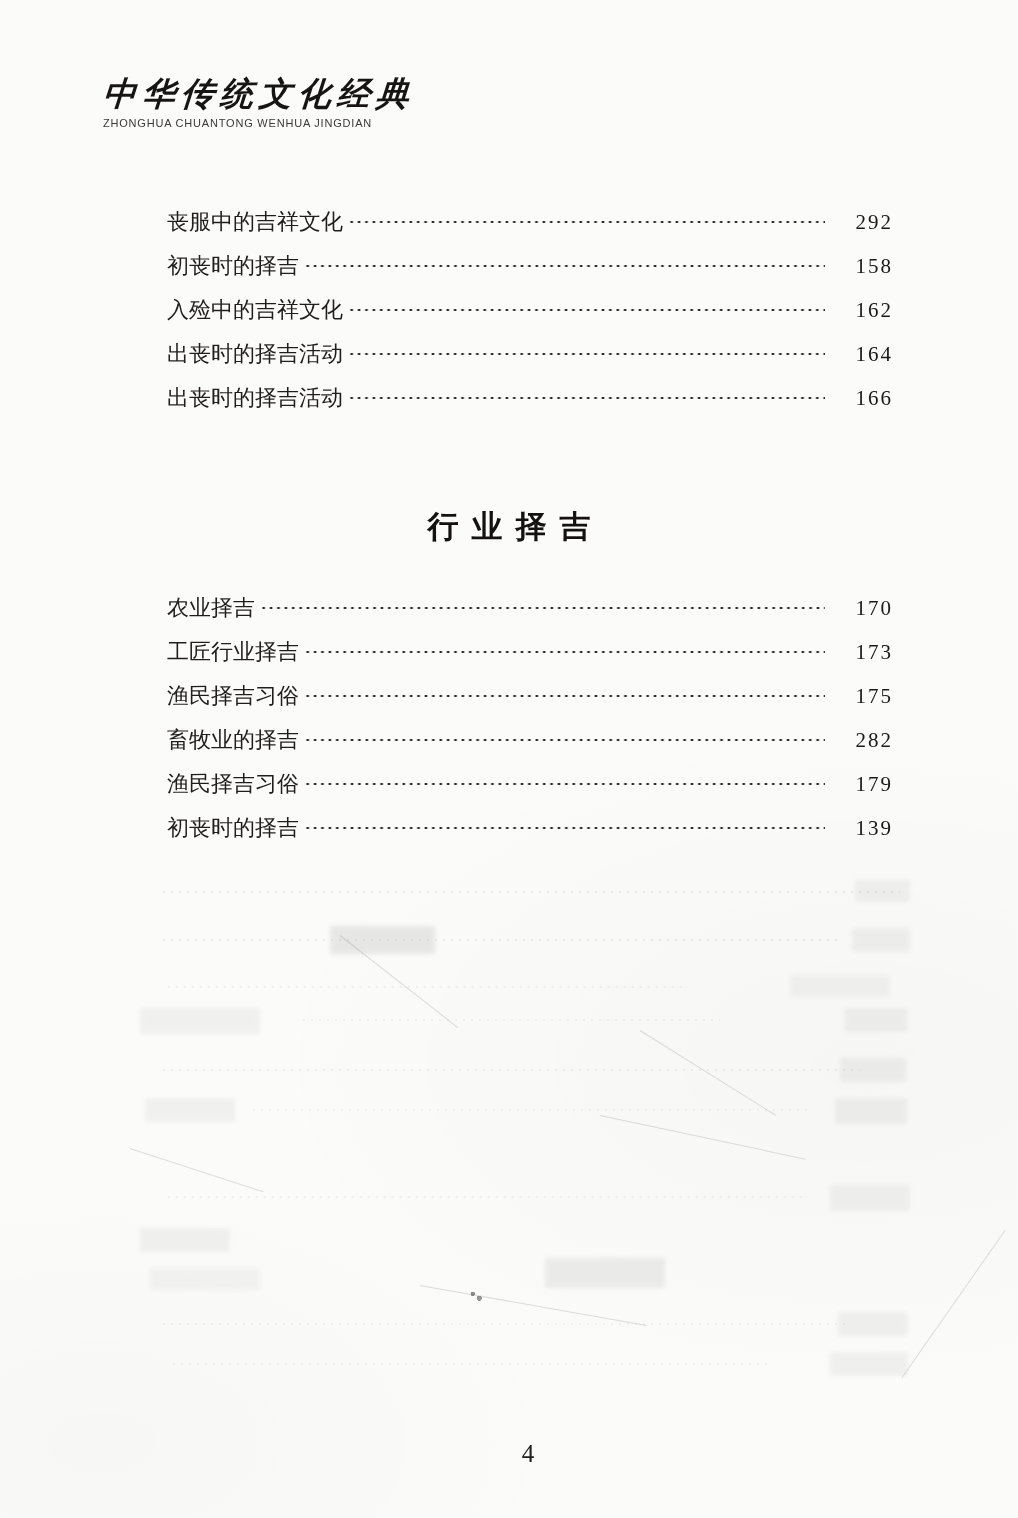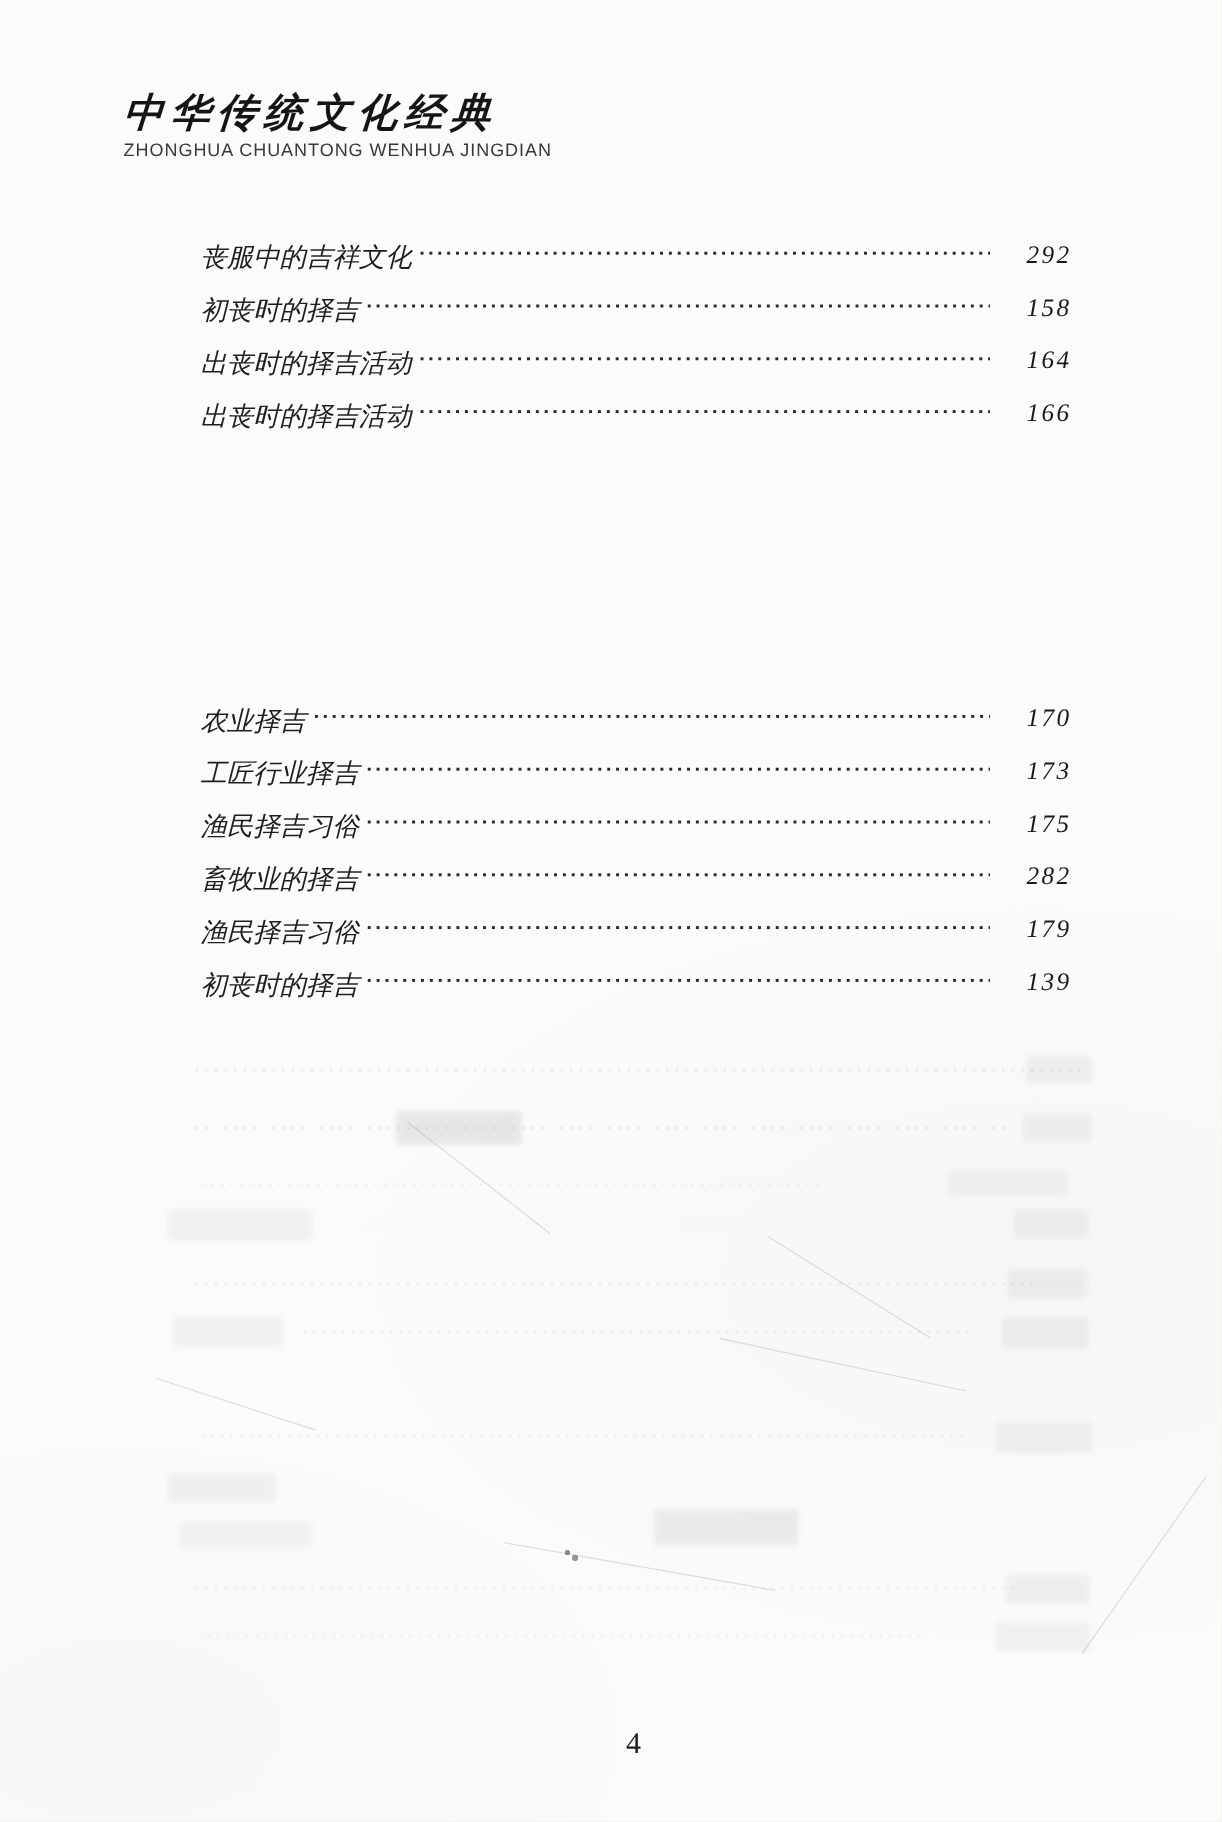--- a/index.html
+++ b/index.html
@@ -28,30 +28,30 @@
   .logo-title{
     font-family:"DejaVu Serif","Liberation Serif",serif;
     font-style:italic;font-weight:bold;
     font-size:33px;line-height:1.2;
     letter-spacing:6px;color:#171513;
     transform:skewX(-4deg);
   }
   .logo-subtitle{
     margin-top:3px;
     font-family:"Liberation Sans","DejaVu Sans",sans-serif;
-    font-size:15px;letter-spacing:0.8px;color:#3b3937;
+    font-size:11px;letter-spacing:0.8px;color:#3b3937;
   }
 
   
   .toc-block{position:absolute;left:167px;width:726px;}
   .toc-block.first{top:200px;}
   .toc-block.second{top:586px;}
   .toc-row{
-    display:flex;align-items:flex-start;
-    height:44px;font-size:22px;color:#201e1c;font-style:italic;
+    display:flex;align-items:center;
+    height:44px;font-size:22px;color:#201e1c;
   }
   .toc-title{white-space:nowrap;}
   .leader{
     flex:1;height:22px;margin:0 6px 0 5px;
     background-image:radial-gradient(circle, #2b2927 1.35px, rgba(0,0,0,0) 1.55px);
     background-size:7.4px 22px;
     background-position:0 50%;
     background-repeat:repeat-x;
   }
   .toc-page{
@@ -114,34 +114,40 @@
         <span class="toc-page">292</span>
       </div>
 
       <div class="toc-row">
         <span class="toc-title">初丧时的择吉</span>
         <span class="leader"></span>
         <span class="toc-page">158</span>
       </div>
 
 
+      <div class="toc-row">
+        <span class="toc-title">入殓中的吉祥文化</span>
+        <span class="leader"></span>
+        <span class="toc-page">162</span>
+      </div>
 
       <div class="toc-row">
         <span class="toc-title">出丧时的择吉活动</span>
         <span class="leader"></span>
         <span class="toc-page">164</span>
       </div>
 
       <div class="toc-row">
         <span class="toc-title">出丧时的择吉活动</span>
         <span class="leader"></span>
         <span class="toc-page">166</span>
       </div>
     </div>
 
+  <div class="section-heading">行业择吉</div>
 
   <div class="toc-block second">
 
       <div class="toc-row">
         <span class="toc-title">农业择吉</span>
         <span class="leader"></span>
         <span class="toc-page">170</span>
       </div>
 
       <div class="toc-row">

